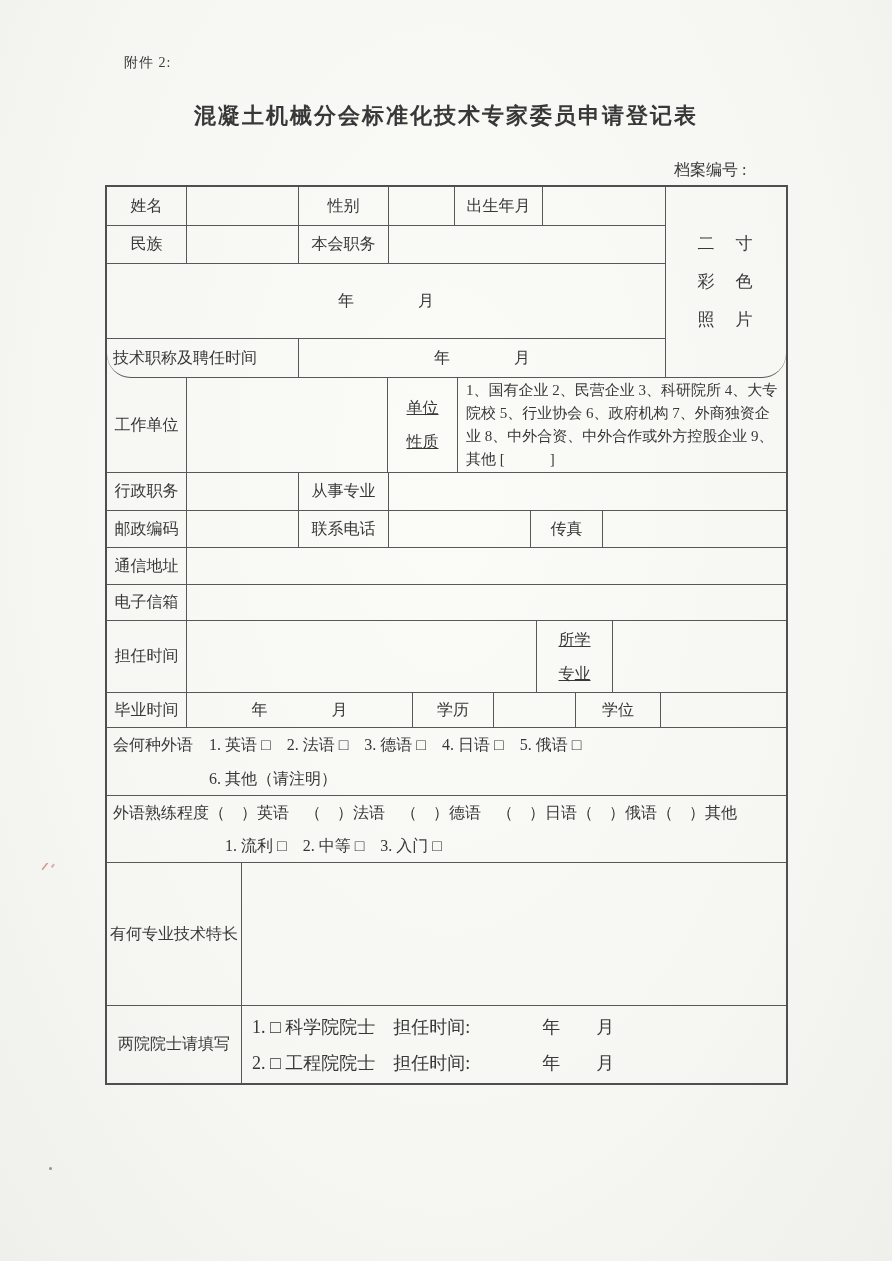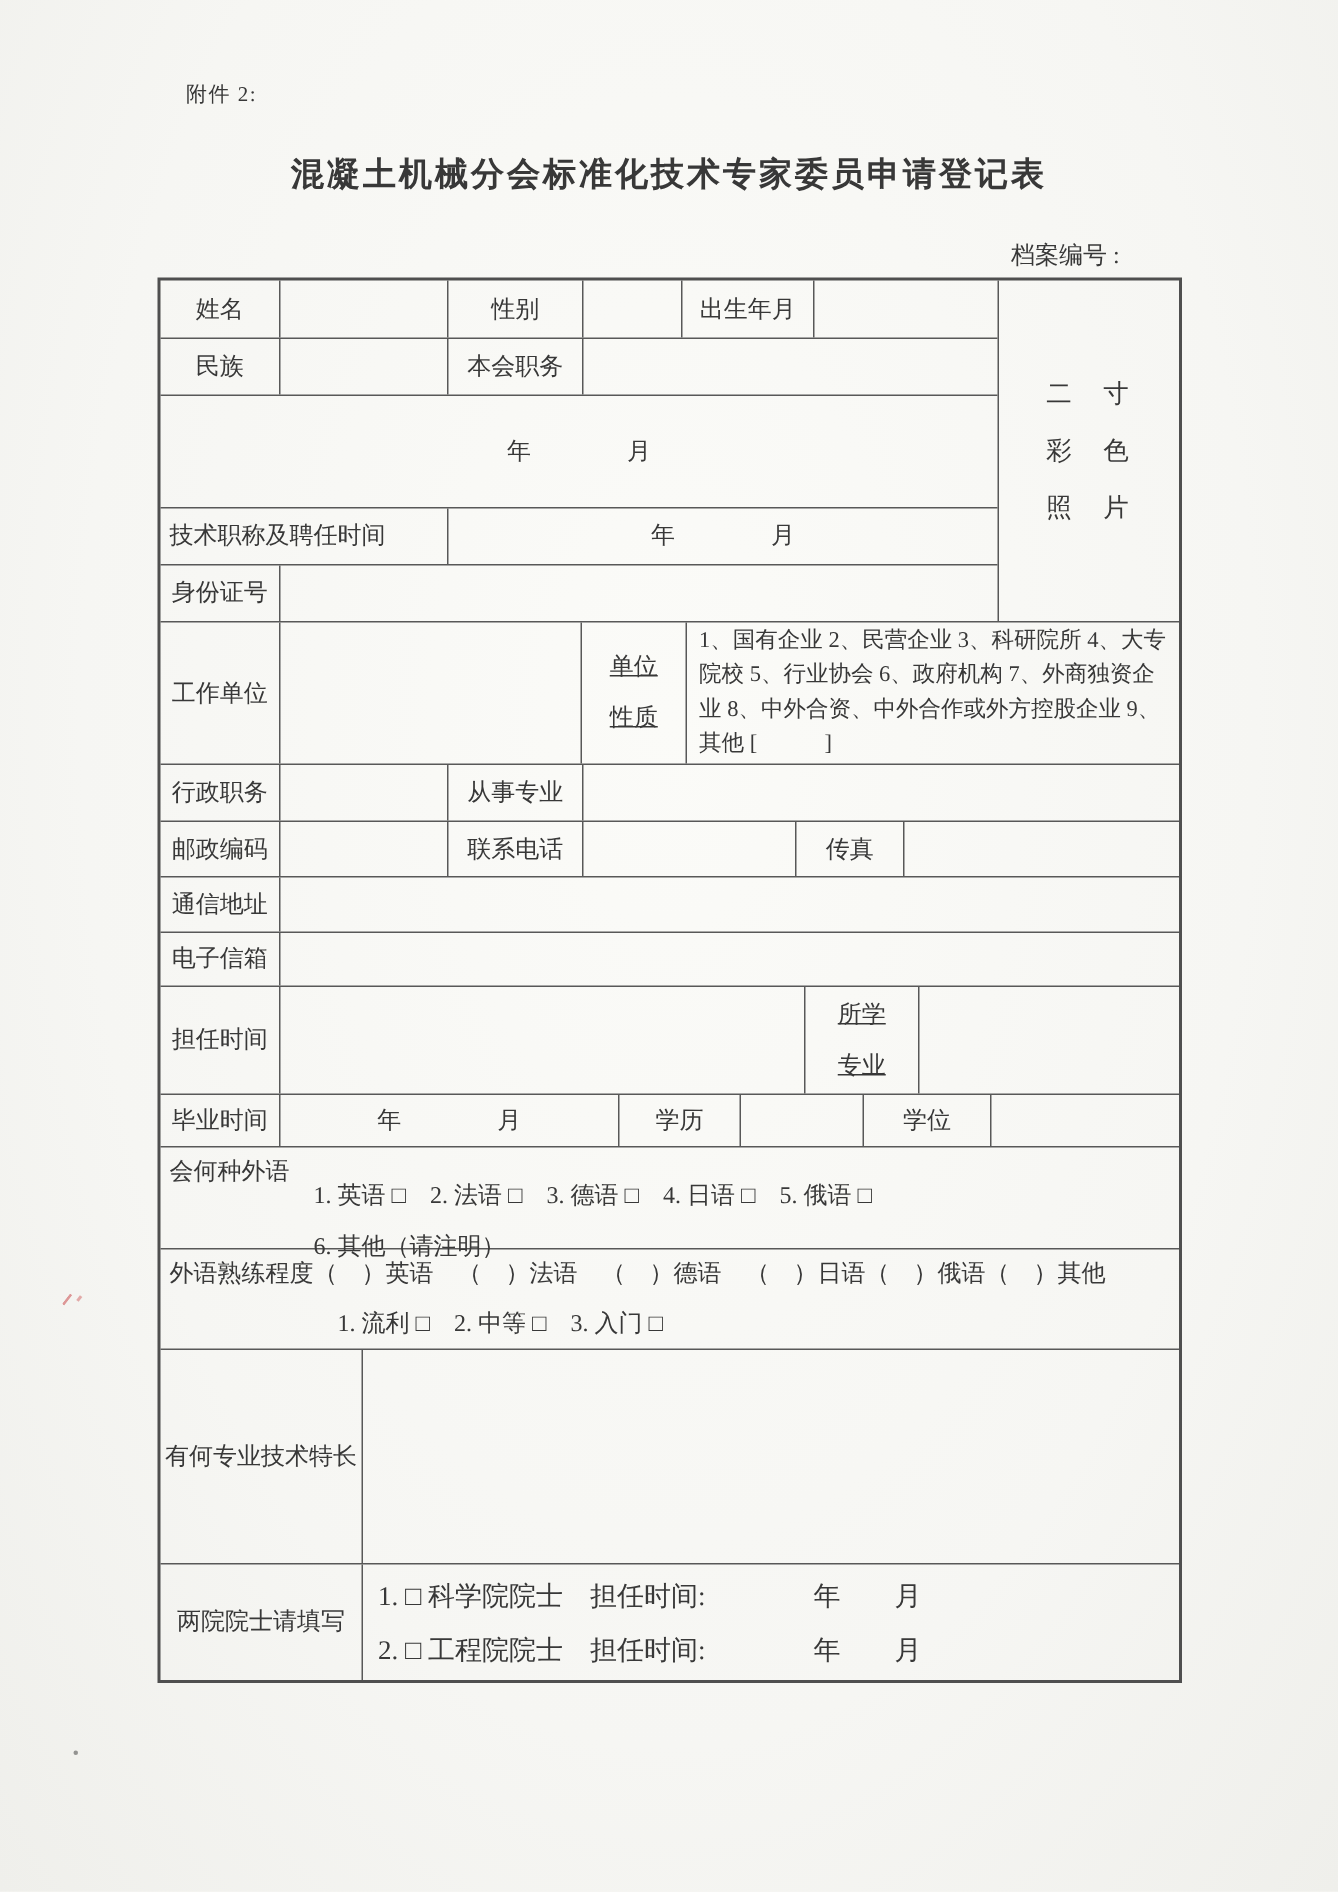--- a/index.html
+++ b/index.html
@@ -45,41 +45,41 @@
   .c.f1 { flex: 1; }
   .c.left { justify-content: flex-start; text-align: left; padding-left: 6px; }
   .pre { white-space: pre-line; text-decoration: underline; }
 
   .w66{width:66px}.w70{width:70px}.w72{width:72px}.w76{width:76px}
   .w80{width:80px}.w81{width:81px}.w82{width:82px}.w85{width:85px}
   .w88{width:88px}.w90{width:90px}.w112{width:112px}.w135{width:135px}
   .w142{width:142px}.w192{width:192px}.w201{width:201px}.w226{width:226px}
   .w350{width:350px}
 
-  .band { display: flex; border-bottom: 1px solid #585858; }
+  .band { display: flex; border-bottom: 1px solid #585858; border-radius: 24px; }
   .band-left { flex: 1; }
   .band-left .row:last-child { border-bottom: none; }
   .photo-cell {
     width: 121px; border-left: 1px solid #585858;
     display: flex; align-items: center; justify-content: center;
     font-size: 17px; line-height: 38px; letter-spacing: 2px;
     white-space: pre-line; text-align: center;
   }
 
   .multiline-label { line-height: 34px; padding-right: 4px; }
   .options-cell {
     font-size: 15px; line-height: 23px; text-align: left;
     padding: 3px 6px 3px 8px; align-items: center;
   }
   .vstack2 { line-height: 34px; }
 
   
   .lang-row { padding-left: 6px; }
   .lang-label { width: 96px; align-self: flex-start; line-height: 34px; font-size: 16px; }
-  .lang-content { flex: 1; margin-top: 16px; }
+  .lang-content { flex: 1; }
   .lang-content > div { line-height: 34px; font-size: 16px; text-align: left; }
 
   .prof-row { display: block; padding-left: 6px; }
   .prof-row > div { line-height: 33px; font-size: 16px; text-align: left; }
   .prof-indent { padding-left: 112px; }
 
   .acad-content { flex: 1; display: flex; flex-direction: column; justify-content: center; padding-left: 10px; }
   .acad-content > div { line-height: 36px; font-size: 18px; text-align: left; }
 
   
@@ -129,24 +129,20 @@
 
         <div class="row" style="height:75px">
           <div class="c f1 end">年　　　　月</div>
         </div>
 
         <div class="row" style="height:38px">
           <div class="c w192 left">技术职称及聘任时间</div>
           <div class="c f1 end">年　　　　月</div>
         </div>
 
-        <div class="row" style="height:37px">
-          <div class="c w80">身份证号</div>
-          <div class="c f1 end"></div>
-        </div>
 
       </div>
       <div class="photo-cell">二　寸
 彩　色
 照　片</div>
     </div>
 
     <div class="row" style="height:95px">
       <div class="c w80">工作单位</div>
       <div class="c w201"></div>

